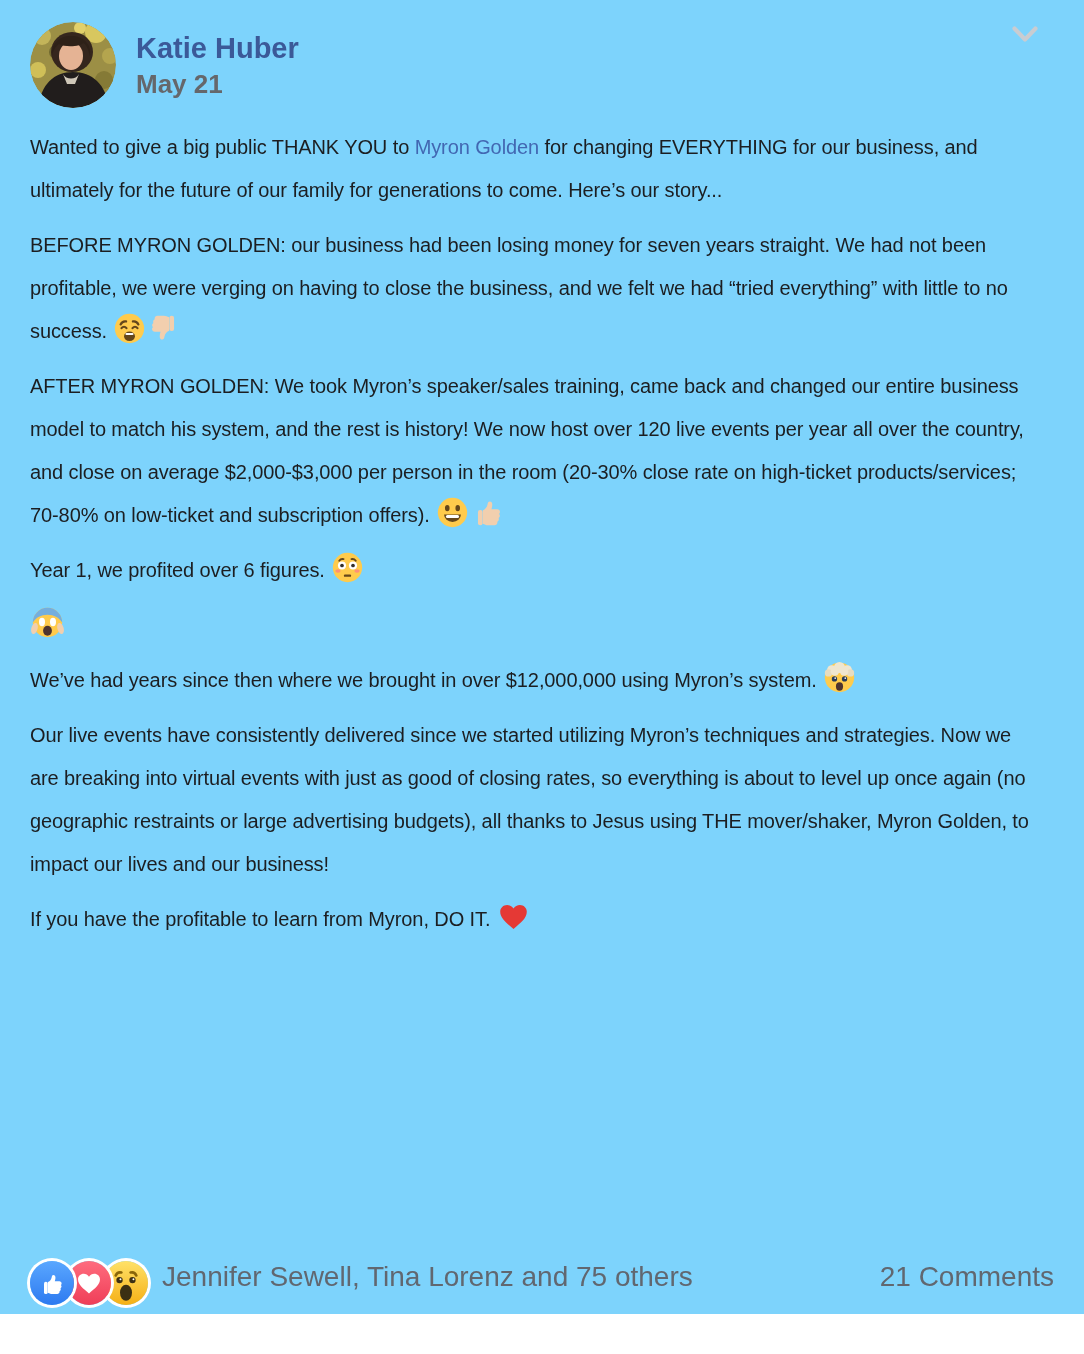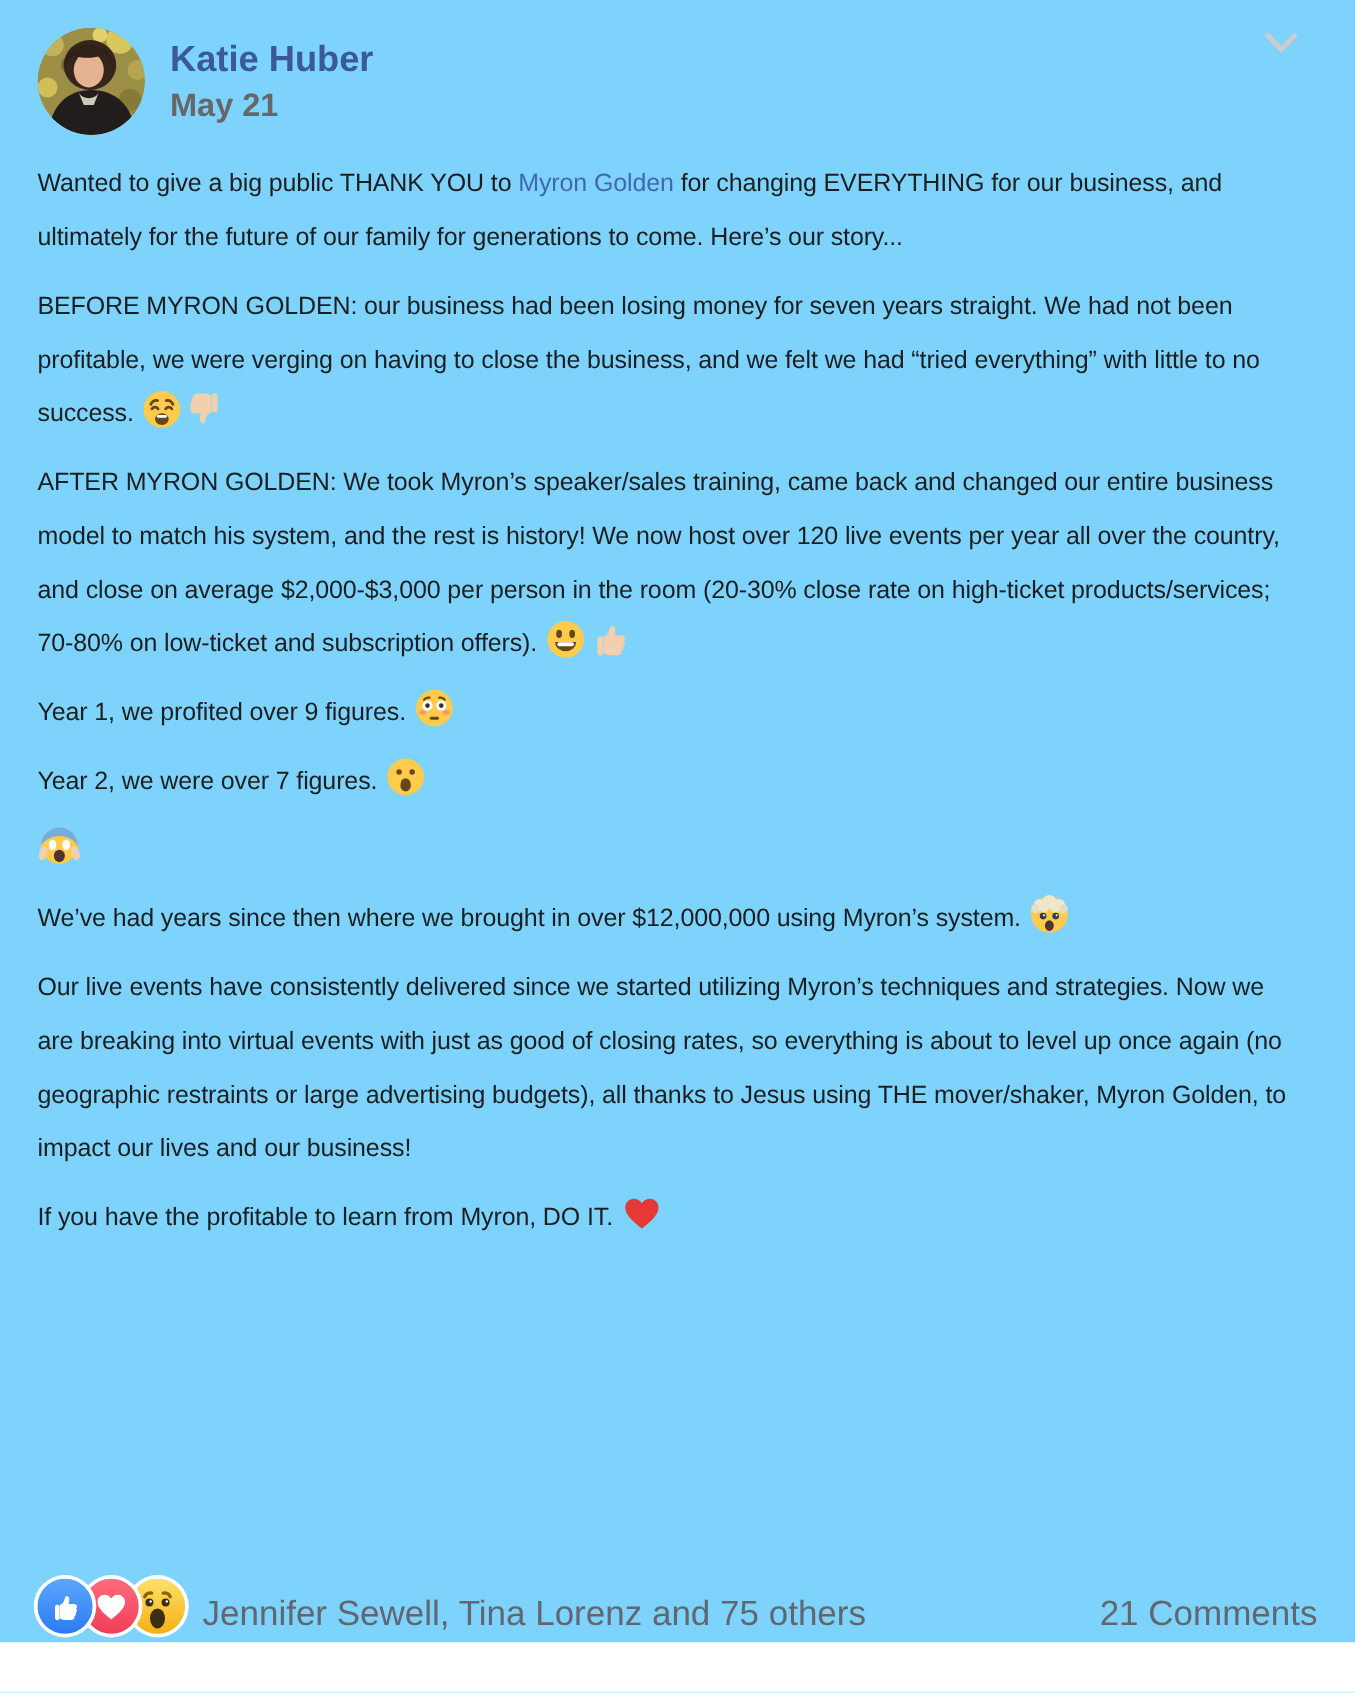--- a/index.html
+++ b/index.html
@@ -16,21 +16,21 @@
   .pdate{font-size:26px;line-height:30px;color:#65676b;margin-top:4px;font-weight:bold;}
   .chev{position:absolute;top:4px;right:0;cursor:pointer;line-height:0;}
   
   .pbody{margin-top:18px;}
   .para{font-size:20px;line-height:43px;color:#1c1e21;margin:0 0 12px 0;letter-spacing:-0.1px;}
   .plink{color:var(--mention-blue,#4267b2);text-decoration:none;cursor:pointer;}
   .emoji{display:inline-block;vertical-align:-7px;margin:0 1px;line-height:0;}
   .emoji svg{width:33px;height:33px;display:inline-block;}
   
   .ftr{position:absolute;left:30px;right:30px;bottom:7px;height:46px;
-       display:flex;align-items:flex-end;font-size:28px;color:#616770;}
+       display:flex;align-items:flex-start;font-size:28px;color:#616770;}
   .rx{display:flex;align-items:center;cursor:pointer;}
   .badge{position:relative;width:44px;height:44px;border-radius:50%;
          box-shadow:0 0 0 3px #fff;line-height:0;}
   .badge svg{width:44px;height:44px;display:block;}
   .badge+.badge{margin-left:-7px;}
   .b1{z-index:3}.b2{z-index:2}.b3{z-index:1}
   .names{margin-left:14px;color:#616770;text-decoration:none;cursor:pointer;
          white-space:nowrap;overflow:hidden;}
   .spacer{flex:1;}
   .comments{color:#616770;text-decoration:none;cursor:pointer;white-space:nowrap;}
@@ -96,37 +96,31 @@
       <p class="para"><span>AFTER MYRON GOLDEN: We took Myron’s speaker/sales training, came back and changed our entire business model to match his system, and the rest is history! We now host over 120 live events per year all over the country, and close on average $2,000-$3,000 per person in the room (20-30% close rate on high-ticket products/services; 70-80% on low-ticket and subscription offers). </span><span class="emoji" role="img" aria-label="😀"><svg viewBox="0 0 36 36">
             <circle cx="18" cy="18" r="16" fill="#ffcb4c"></circle>
             <ellipse cx="12.3" cy="13.2" rx="2.5" ry="3.5" fill="#65471b"></ellipse>
             <ellipse cx="23.7" cy="13.2" rx="2.5" ry="3.5" fill="#65471b"></ellipse>
             <path d="M8.8 20.3a9.2 8 0 0 0 18.4 0z" fill="#65471b"></path>
             <rect x="10.8" y="20.6" width="14.4" height="3.4" rx="1.7" fill="#fff"></rect>
           </svg></span><span class="emoji" role="img" aria-label="👍🏻"><svg viewBox="0 0 36 36">
             <path fill="#f2cfae" d="M12.9 15.6c2.2-.6 4.6-3.2 5.2-6.6.3-1.8.9-3 2.4-3 1.7 0 2.7 1.4 2.7 3.4 0 1.8-.5 3.9-.9 5.1h6.3c1.7 0 3 1.3 3 2.9 0 .9-.4 1.6-1 2.1.5.5.9 1.3.9 2.1 0 1-.6 1.9-1.4 2.4.2.4.3.9.3 1.4 0 1.2-.7 2.2-1.7 2.7 0 .2.1.5.1.7 0 1.7-1.4 3.1-3.1 3.1h-7.1c-2.5 0-3.4-.8-5.7-1.7z"></path>
             <rect fill="#f2cfae" x="7.6" y="15.2" width="5" height="16.8" rx="2.3"></rect>
           </svg></span></p>
-      <p class="para"><span>Year 1, we profited over 9 figures. </span><span class="emoji" role="img" aria-label="😳"><svg viewBox="0 0 36 36">
+      <p class="para"><span>Year 1, we profited over 6 figures. </span><span class="emoji" role="img" aria-label="😳"><svg viewBox="0 0 36 36">
             <circle cx="18" cy="18" r="16" fill="#ffcb4c"></circle>
             <path d="M9 10.6c1.1-1.5 2.9-2.1 4.7-1.7" stroke="#65471b" stroke-width="2" fill="none" stroke-linecap="round"></path>
             <path d="M27 10.6c-1.1-1.5-2.9-2.1-4.7-1.7" stroke="#65471b" stroke-width="2" fill="none" stroke-linecap="round"></path>
             <circle cx="12" cy="15.8" r="4.4" fill="#fff"></circle>
             <circle cx="24" cy="15.8" r="4.4" fill="#fff"></circle>
             <circle cx="12" cy="15.8" r="2" fill="#35302b"></circle>
             <circle cx="24" cy="15.8" r="2" fill="#35302b"></circle>
             <ellipse cx="7.6" cy="21.8" rx="2.9" ry="1.9" fill="#ff8b7b" opacity=".9"></ellipse>
             <ellipse cx="28.4" cy="21.8" rx="2.9" ry="1.9" fill="#ff8b7b" opacity=".9"></ellipse>
             <rect x="14" y="25.6" width="8" height="2.6" rx="1.3" fill="#65471b"></rect>
-          </svg></span></p>
-      <p class="para"><span>Year 2, we were over 7 figures. </span><span class="emoji" role="img" aria-label="😮"><svg viewBox="0 0 36 36">
-            <circle cx="18" cy="18" r="16" fill="#ffcb4c"></circle>
-            <circle cx="12.3" cy="13.8" r="2.4" fill="#65471b"></circle>
-            <circle cx="23.7" cy="13.8" r="2.4" fill="#65471b"></circle>
-            <ellipse cx="18" cy="25" rx="4.6" ry="5.8" fill="#65471b"></ellipse>
           </svg></span></p>
       <p class="para"><span class="emoji" role="img" aria-label="😱"><svg viewBox="0 0 36 36">
             <circle cx="18" cy="18" r="16" fill="#ffcb4c"></circle>
             <path d="M2 18a16 16 0 0 1 32 0c-3.5-5.5-9-8.5-16-8.5S5.5 12.5 2 18z" fill="#74aede"></path>
             <ellipse cx="12" cy="17.5" rx="3.3" ry="4.6" fill="#fff"></ellipse>
             <ellipse cx="24" cy="17.5" rx="3.3" ry="4.6" fill="#fff"></ellipse>
             <ellipse cx="18" cy="27" rx="4.8" ry="5.4" fill="#4e342e"></ellipse>
             <ellipse cx="3.8" cy="24.5" rx="3.4" ry="6.2" fill="#f2cfae" transform="rotate(16 3.8 24.5)"></ellipse>
             <ellipse cx="32.2" cy="24.5" rx="3.4" ry="6.2" fill="#f2cfae" transform="rotate(-16 32.2 24.5)"></ellipse>
           </svg></span></p>

